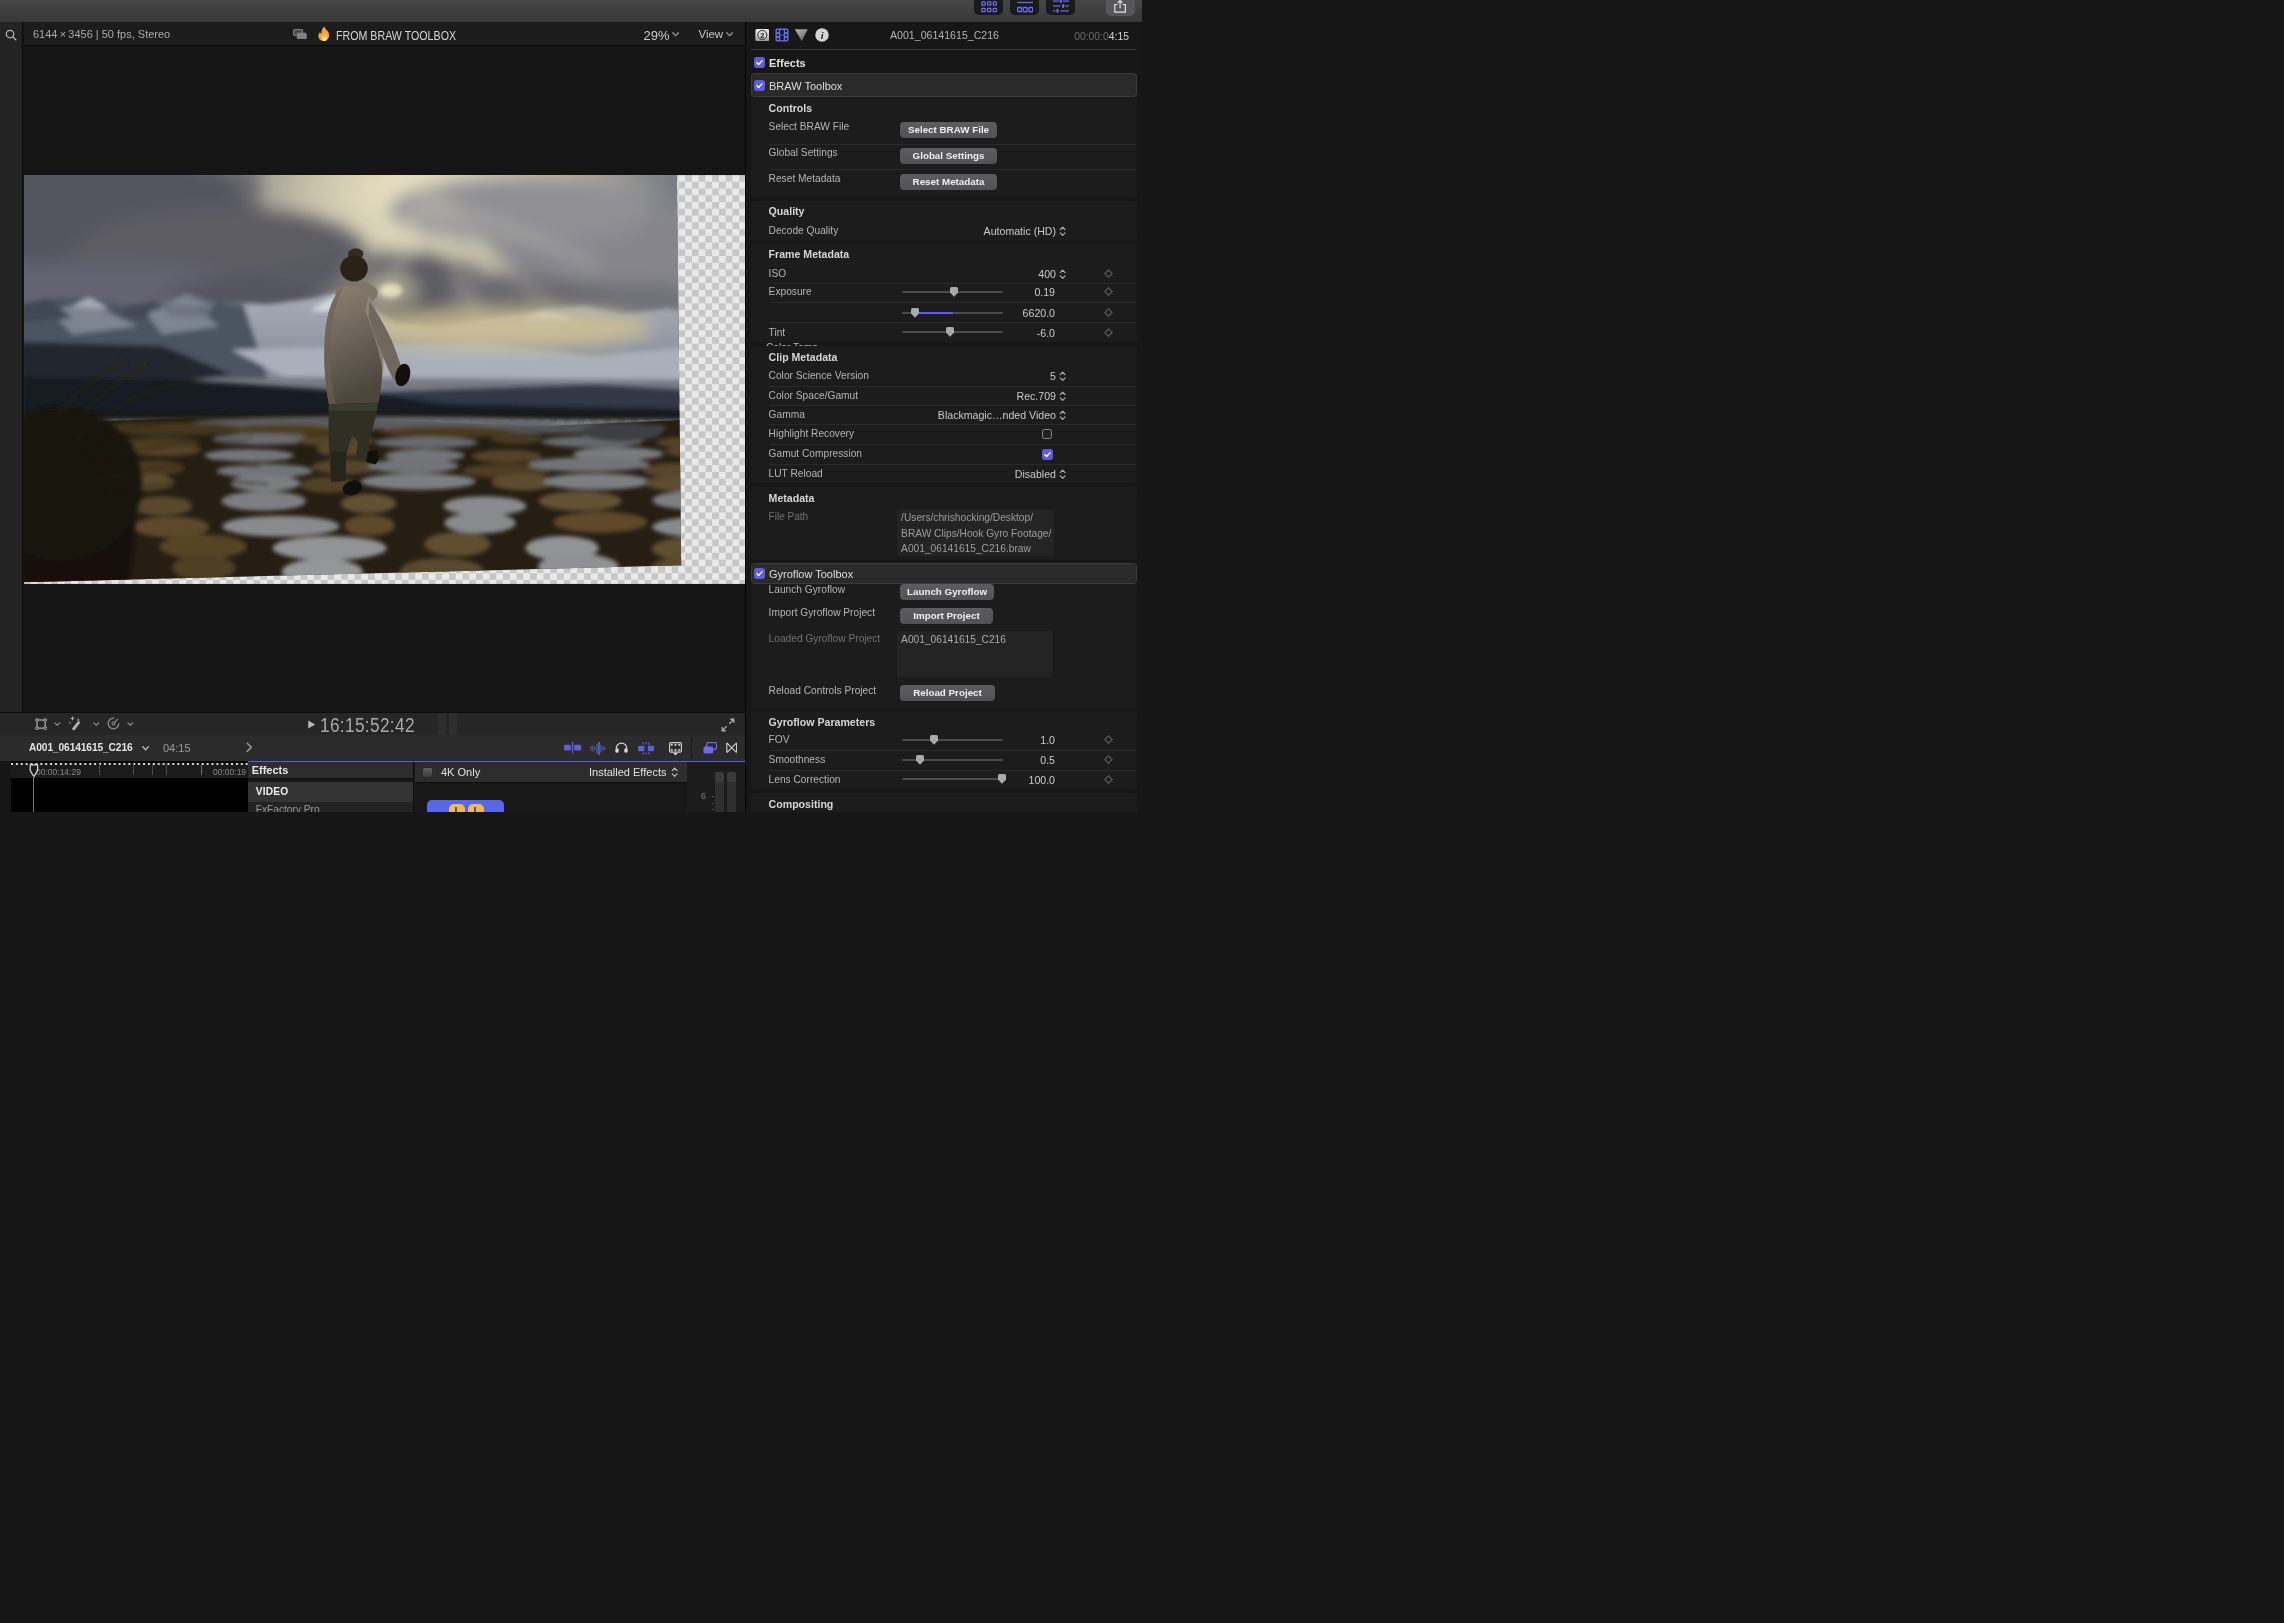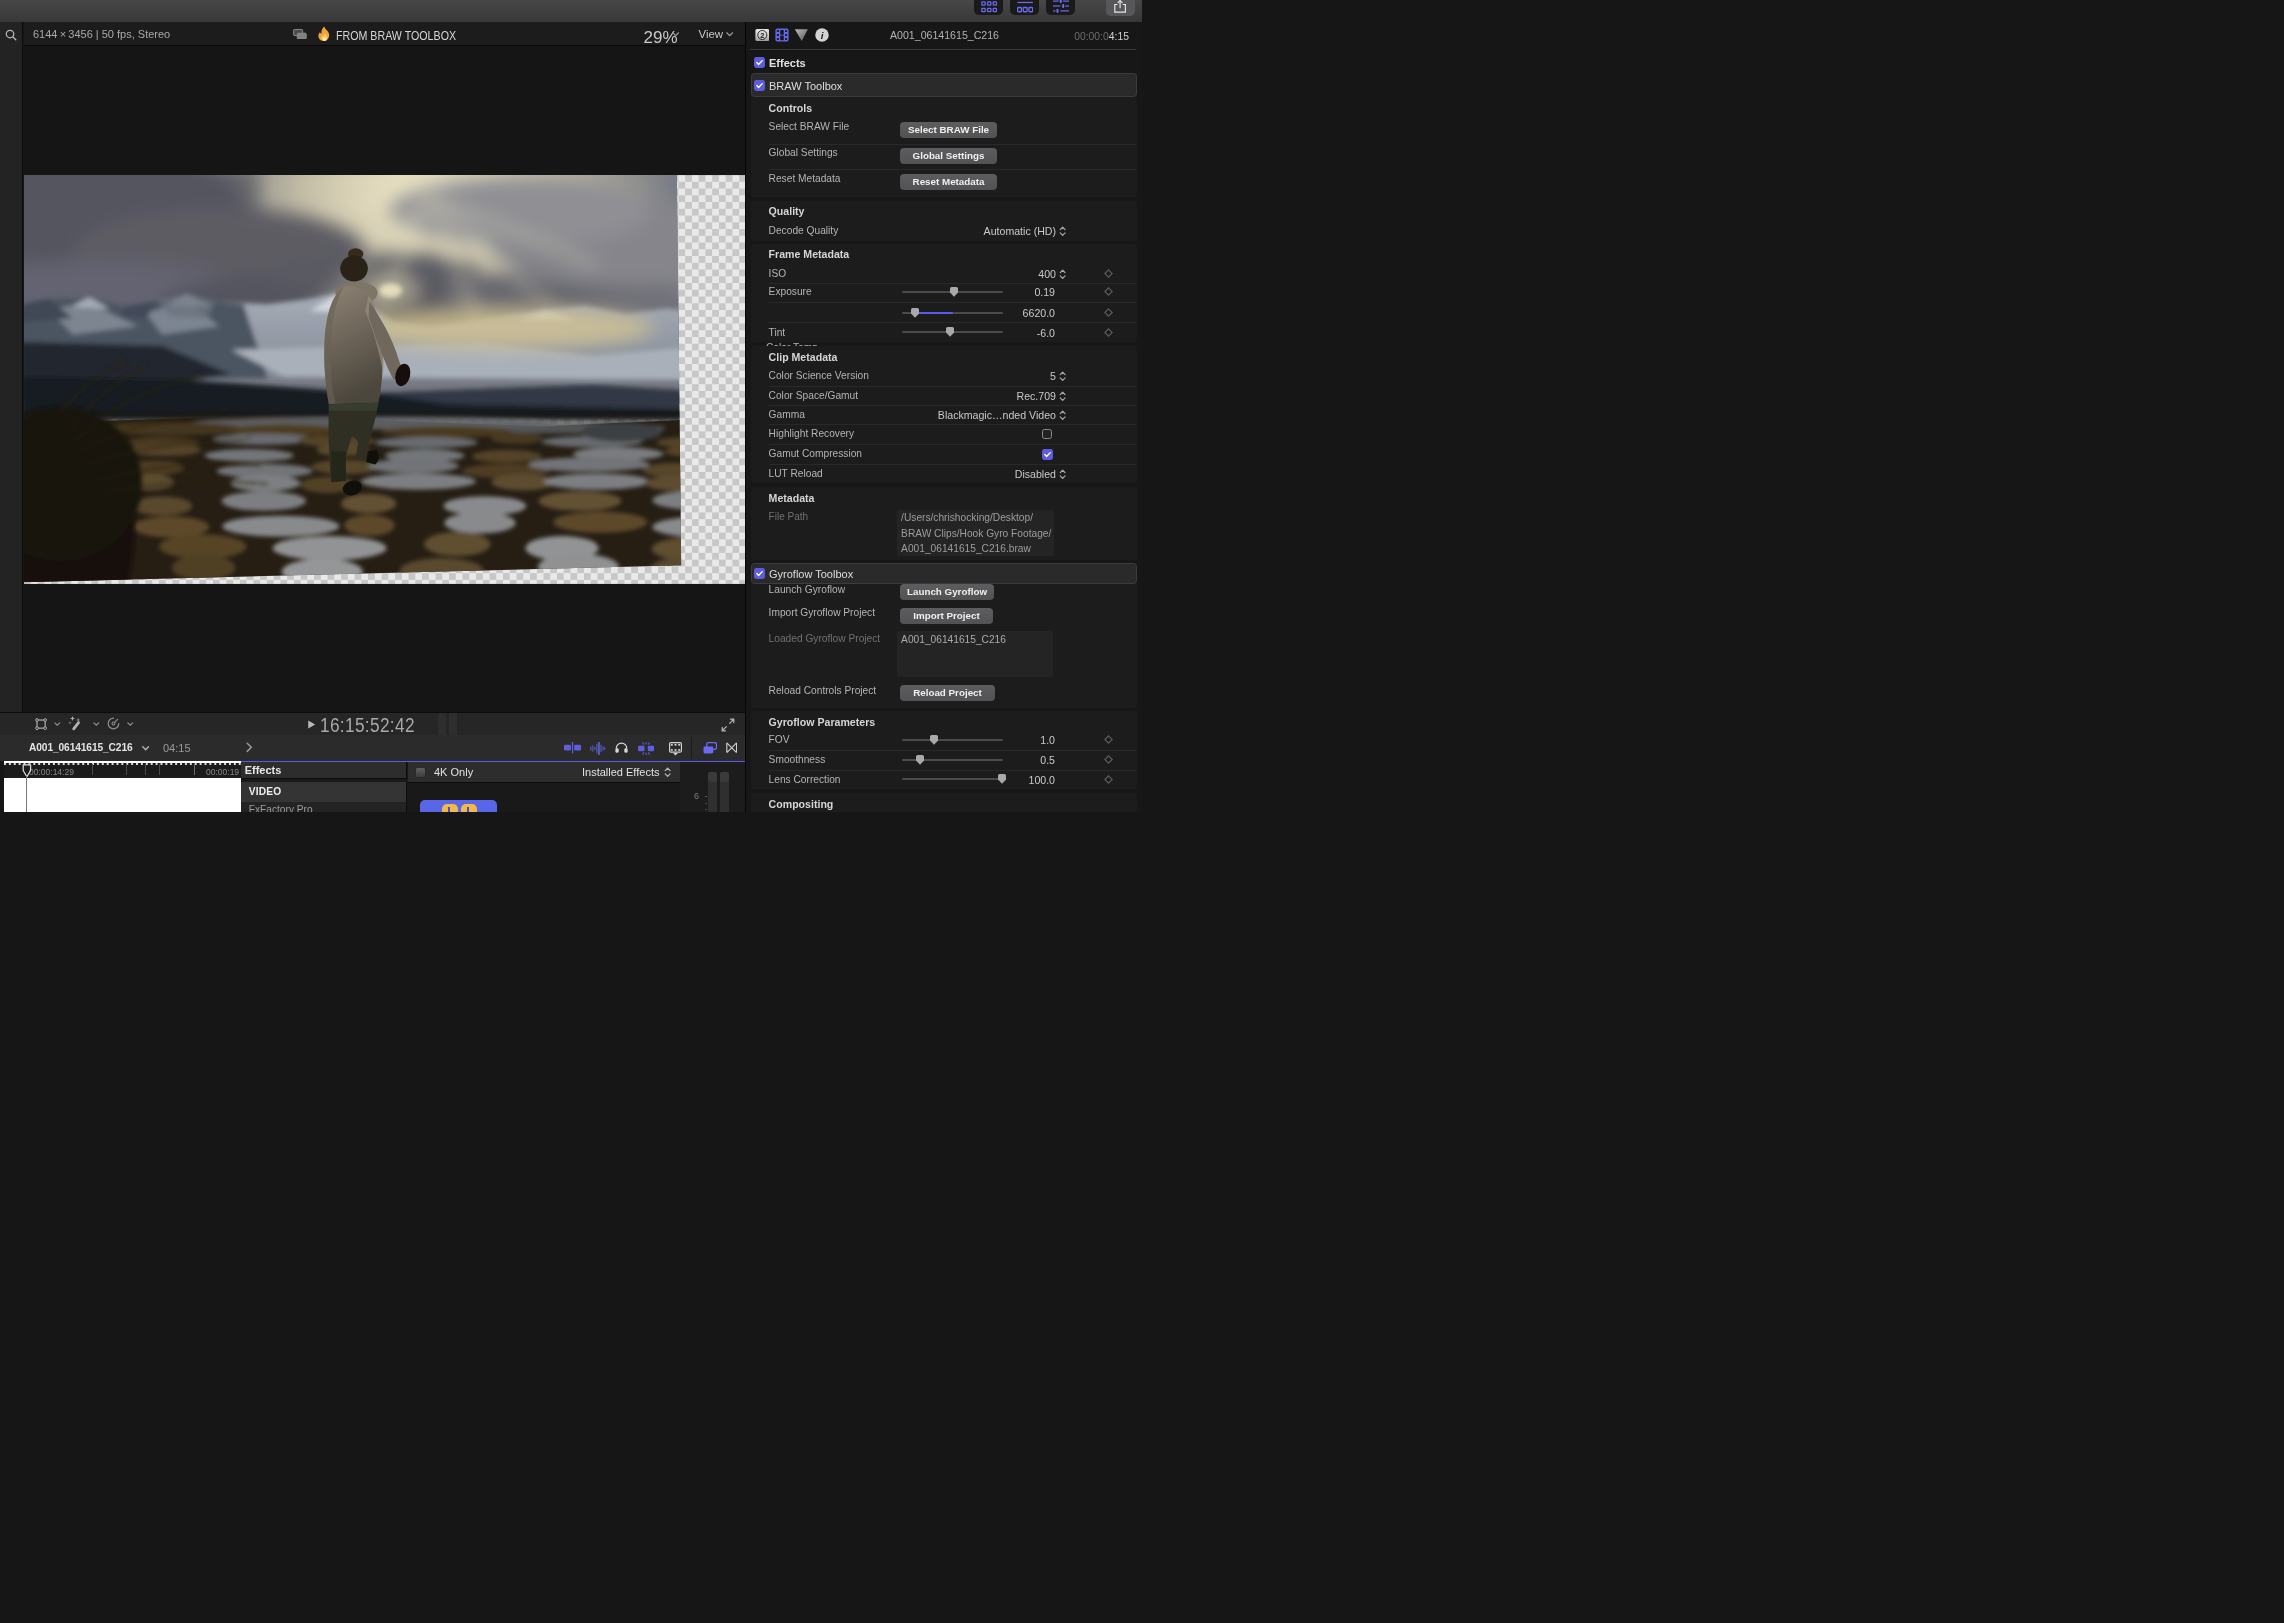--- a/index.html
+++ b/index.html
@@ -76,21 +76,21 @@
     <svg class="abs" style="left:269px;top:6.5px;" width="14" height="10.6" viewBox="0 0 17 13">
       <rect x="0.7" y="0.7" width="11" height="7.2" rx="1.5" fill="#4a4a4c" stroke="#858587" stroke-width="1.3"></rect>
       <rect x="5" y="5" width="11.3" height="7.4" rx="1.5" fill="#828284" stroke="#828284"></rect>
     </svg>
     <svg class="abs" style="left:294px;top:4.1px;" width="12.2" height="15.5" viewBox="0 0 15 19">
       <path d="M7.6 0.5 C8.3 3.2 10.9 4.6 12.4 7.0 C14.2 9.8 14.3 13.1 12.4 15.6 C10.6 18.0 7.8 18.8 5.2 18.2 C2.6 17.6 0.7 15.4 0.5 12.6 C0.35 10.4 1.3 8.9 2.3 7.5 C2.9 8.4 3.3 8.9 4.2 9.5 C3.9 6.0 5.1 2.4 7.6 0.5 Z" fill="#f2a33c"></path>
       <path d="M7.9 18.4 C6.0 18.4 4.4 17.0 4.3 15.1 C4.2 13.9 4.8 12.8 5.5 11.8 C5.9 12.4 6.3 12.8 6.9 13.2 C6.9 11.5 7.6 9.8 8.9 9.0 C9.2 10.5 10.3 11.3 11.0 12.4 C11.8 13.6 11.9 15.2 11.1 16.5 C10.4 17.7 9.2 18.4 7.9 18.4 Z" fill="#fcca51"></path>
       <ellipse cx="7.7" cy="16" rx="2.2" ry="2.1" fill="#fdeec3"></ellipse>
     </svg>
     <div class="abs" style="left:312px;top:6.1px;width:140px;text-align:center;color:#d6d6d6;font-size:13px;transform:scaleX(0.82);transform-origin:left center;white-space:nowrap;">FROM BRAW TOOLBOX</div>
-    <div class="abs" style="left:620px;top:5.7px;color:#c9c9c9;font-size:17px;">29%</div>
+    <div class="abs" style="left:620px;top:5.7px;color:#c9c9c9;font-size:13px;">29%</div>
     <svg class="abs" style="left:648px;top:9.8px;" width="7.3" height="4.9" viewBox="0 0 9 6">
         <path d="M1 1 L4.5 4.5 L8 1" fill="none" stroke="#9a9a9a" stroke-width="1.6" stroke-linecap="round"></path>
       </svg>
     <div class="abs" style="left:675px;top:5.7px;color:#c9c9c9;font-size:11.4px;">View</div>
     <svg class="abs" style="left:702px;top:9.8px;" width="7.3" height="4.9" viewBox="0 0 9 6">
         <path d="M1 1 L4.5 4.5 L8 1" fill="none" stroke="#9a9a9a" stroke-width="1.6" stroke-linecap="round"></path>
       </svg>
   </div>
 
   <div class="abs" id="leftstrip" style="left:0;top:22px;width:23px;height:691px;background:#232324;border-right:0.8px solid #0b0b0b;">
@@ -395,21 +395,21 @@
     <div class="abs" style="left:691px;top:1.6px;width:0.8px;height:22px;background:#1b1b1c;"></div>
     <svg class="abs" style="left:703px;top:6.5px;" width="14" height="12.2" viewBox="0 0 17 15">
       <rect x="4.5" y="0.8" width="12" height="8.2" rx="1.8" fill="none" stroke="#6b6bef" stroke-width="1.6"></rect>
       <rect x="0.5" y="5.5" width="12" height="8.5" rx="1.8" fill="#6b6bef"></rect>
     </svg>
     <svg class="abs" style="left:726px;top:6.5px;" width="11.4" height="11.4" viewBox="0 0 14 14">
       <path d="M1 1 L13 13 M13 1 L1 13 M1 1 L1 13 M13 1 L13 13" stroke="#cfcfcf" stroke-width="1.4" fill="none"></path>
     </svg>
   </div>
 
-  <div class="abs" id="timelinebody" style="left:4px;top:761px;width:745px;height:51px;background:#ffffff;">
+  <div class="abs" id="timelinebody" style="left:11px;top:761px;width:745px;height:51px;background:#000000;">
     <div class="abs" style="left:0;top:1.6px;width:237px;height:15px;background:#1b1b1c;border-top:0;background-image:linear-gradient(90deg,#d8d8d8 0 2.4px,transparent 2.4px 4.9px);background-size:4.9px 1.6px;background-repeat:repeat-x;background-color:#1b1b1c;"></div>
     <div class="abs" style="left:25px;top:6.1px;color:#878787;font-size:8.5px;">00:00:14:29</div>
     <div class="abs" style="left:202px;top:6.1px;color:#878787;font-size:8.5px;">00:00:19</div>
     <svg class="abs" style="left:18px;top:3.3px;" width="9.8" height="14" viewBox="0 0 12 17">
       <path d="M1.5 1 L10.5 1 L10.5 8 L6 15.5 L1.5 8 Z" fill="none" stroke="#d9d9d9" stroke-width="1.5"></path>
     </svg>
     <div class="abs" style="left:88px;top:3.3px;width:0.8px;height:10.6px;background:#4a4a4a;"></div>
     <div class="abs" style="left:122px;top:3.3px;width:0.8px;height:10.6px;background:#4a4a4a;"></div>
     <div class="abs" style="left:141px;top:3.3px;width:0.8px;height:10.6px;background:#4a4a4a;"></div>
     <div class="abs" style="left:155px;top:3.3px;width:0.8px;height:10.6px;background:#4a4a4a;"></div>

